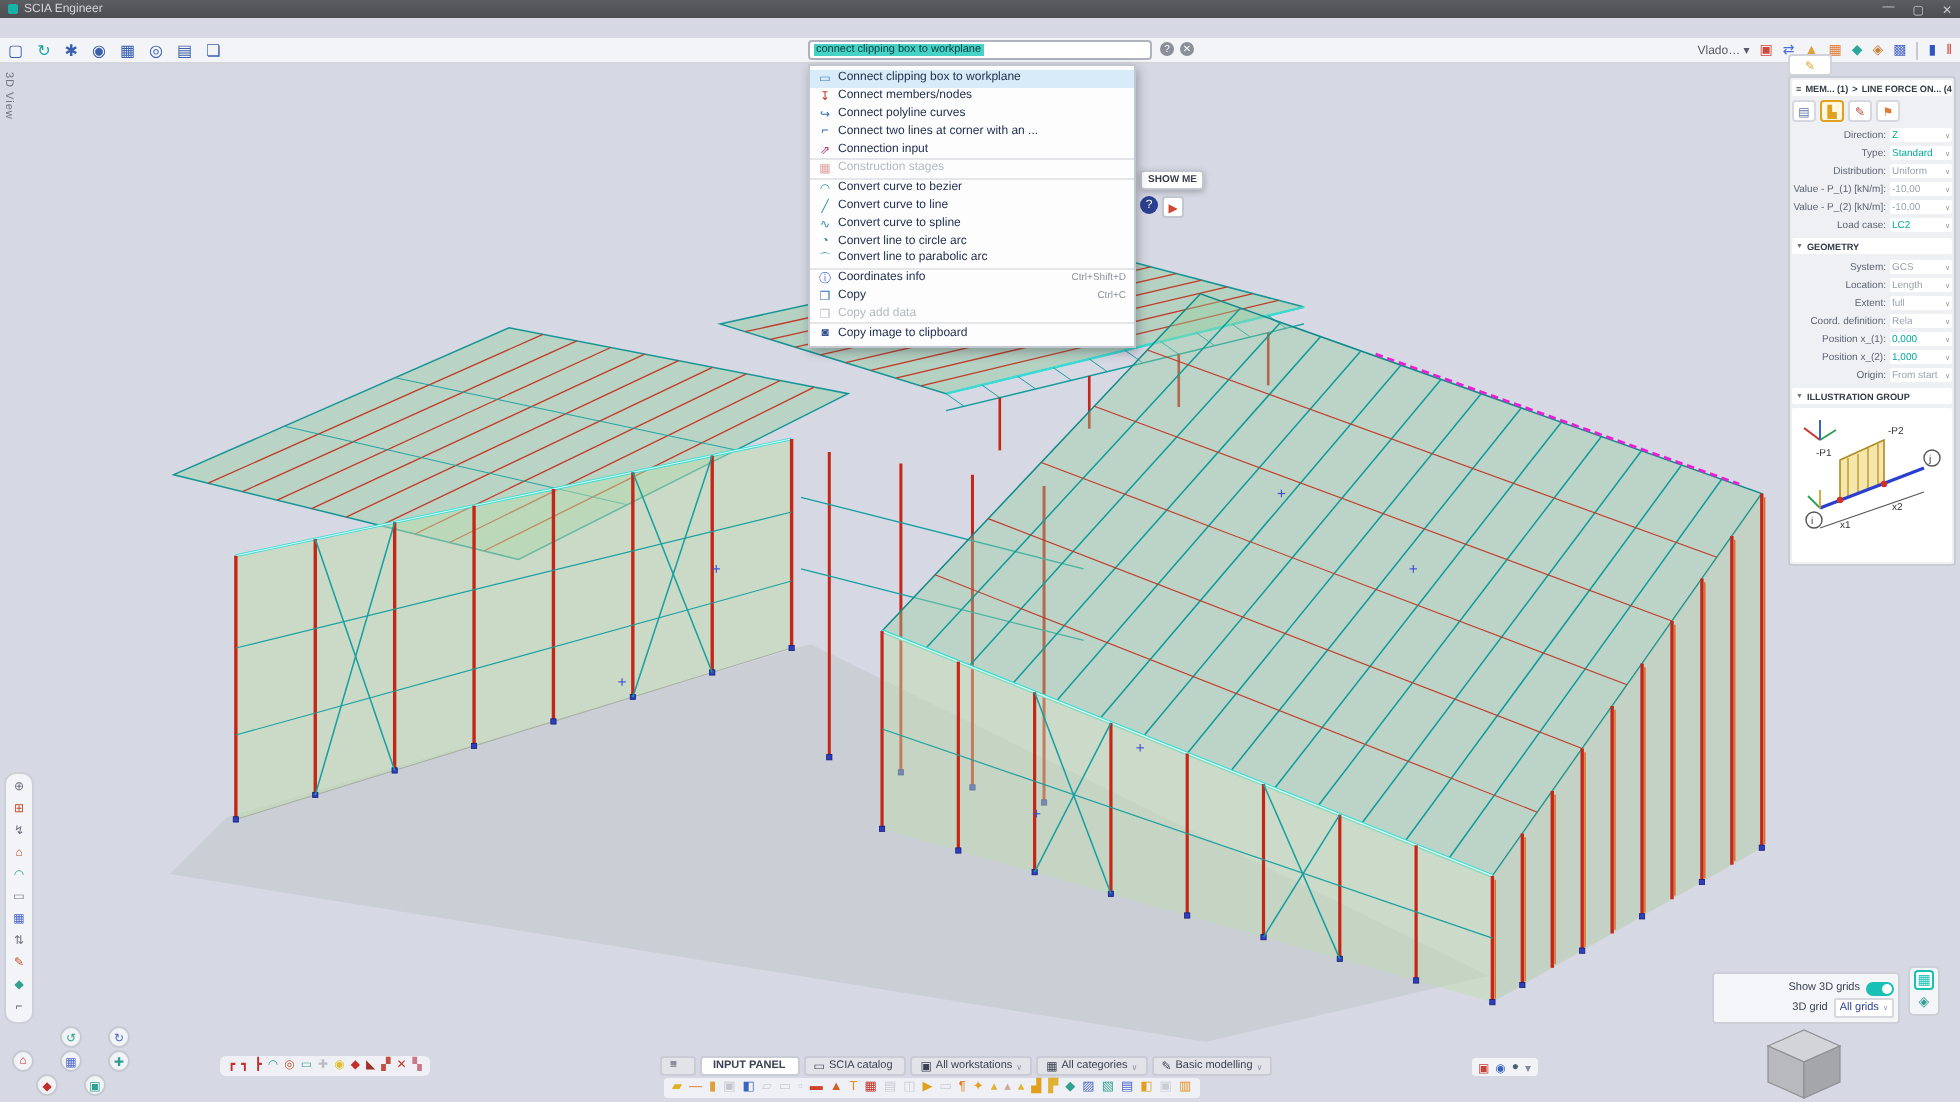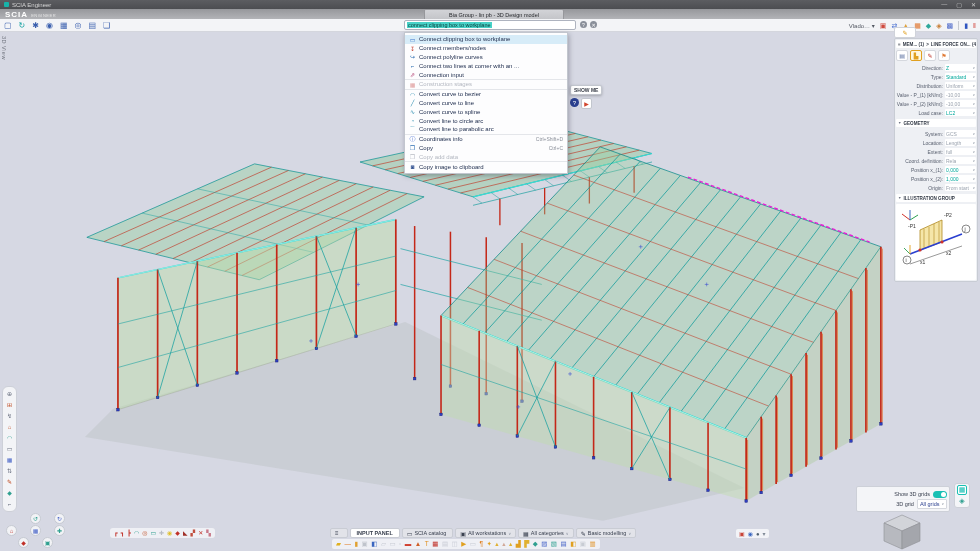--- a/index.html
+++ b/index.html
@@ -123,25 +123,20 @@
   <div class="titlebar">
     <span class="appicon"></span>
     <span>SCIA Engineer</span>
     <span class="wincontrols">
       <span>—</span>
       <span>▢</span>
       <span>✕</span>
     </span>
   </div>
 
-  <div class="logobar">
-    <span class="scialogo">SCIA</span>
-    <span class="edition">ENGINEER</span>
-    <span class="projtab">Bia Group - lin pb - 3D Design model</span>
-  </div>
 
   <div class="toolbar">
     <span class="ficons">
 
         <span class="ficon" style="color: rgb(58, 95, 174);">▢</span>
 
         <span class="ficon" style="color: rgb(23, 162, 162);">↻</span>
 
         <span class="ficon" style="color: rgb(58, 95, 174);">✱</span>
 

